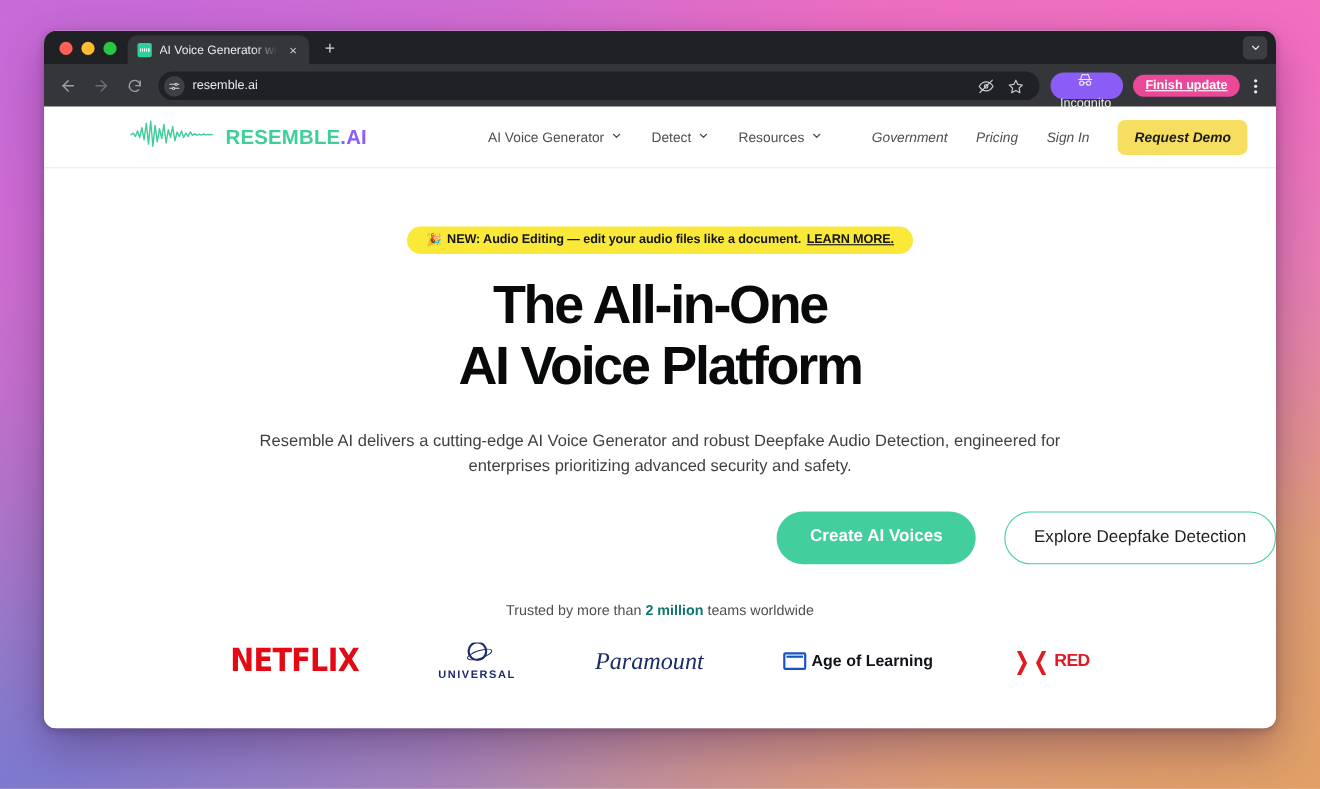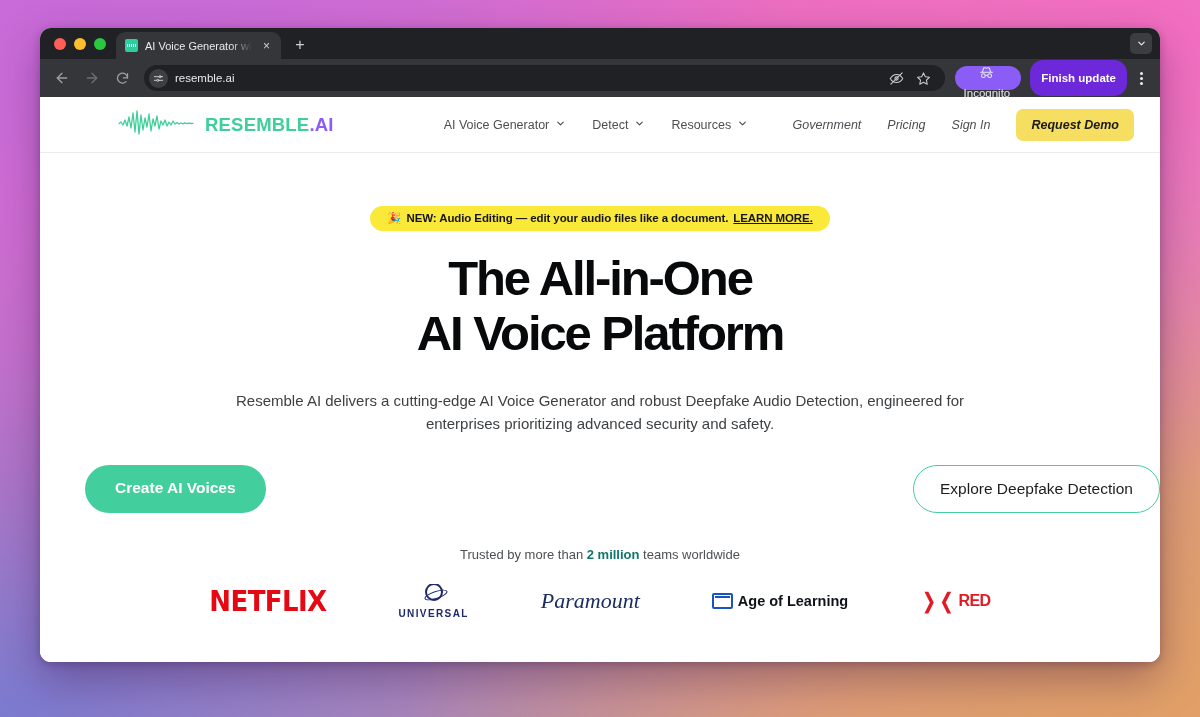--- a/index.html
+++ b/index.html
@@ -164,30 +164,31 @@
     display: flex; align-items: center;
     gap: 6px;
     padding: 0 11px 0 9px;
     margin-left: 8px;
     color: #e8eaed;
     font-size: 11.5px;
     white-space: nowrap;
     flex-direction: column;
   }
   .update-pill {
-    height: 36px;
-    background: #6d28d9;
+    height: 20px;
+    background: #ec4899;
     border-radius: 13px;
     display: flex; align-items: center;
     padding: 0 11px;
     margin-left: 7px;
     color: #ffffff;
     font-size: 11.5px;
     font-weight: bold;
     white-space: nowrap;
+    text-decoration: underline;
   }
   .kebab {
     width: 22px; height: 28px;
     display: flex; align-items: center; justify-content: center;
     flex-direction: column; gap: 2px;
     margin-left: 1px;
   }
   .kebab i { width: 3px; height: 3px; border-radius: 50%; background: #e8eaed; display: block; }
 
   
@@ -287,21 +288,21 @@
     width: 790px;
     font-size: 15px;
     line-height: 1.52;
     color: #3e4144;
     font-weight: 300;
   }
 
   .cta-row {
     margin-top: 30px;
     display: flex;
-    justify-content: space-between;
+    justify-content: flex-end;
     gap: 26px;
     padding-left: 45px;
   }
   .btn-primary {
     background: #43cf9d;
     color: #ffffff;
     font-size: 15.5px;
     font-weight: bold;
     border-radius: 26px;
     padding: 14px 30px;

